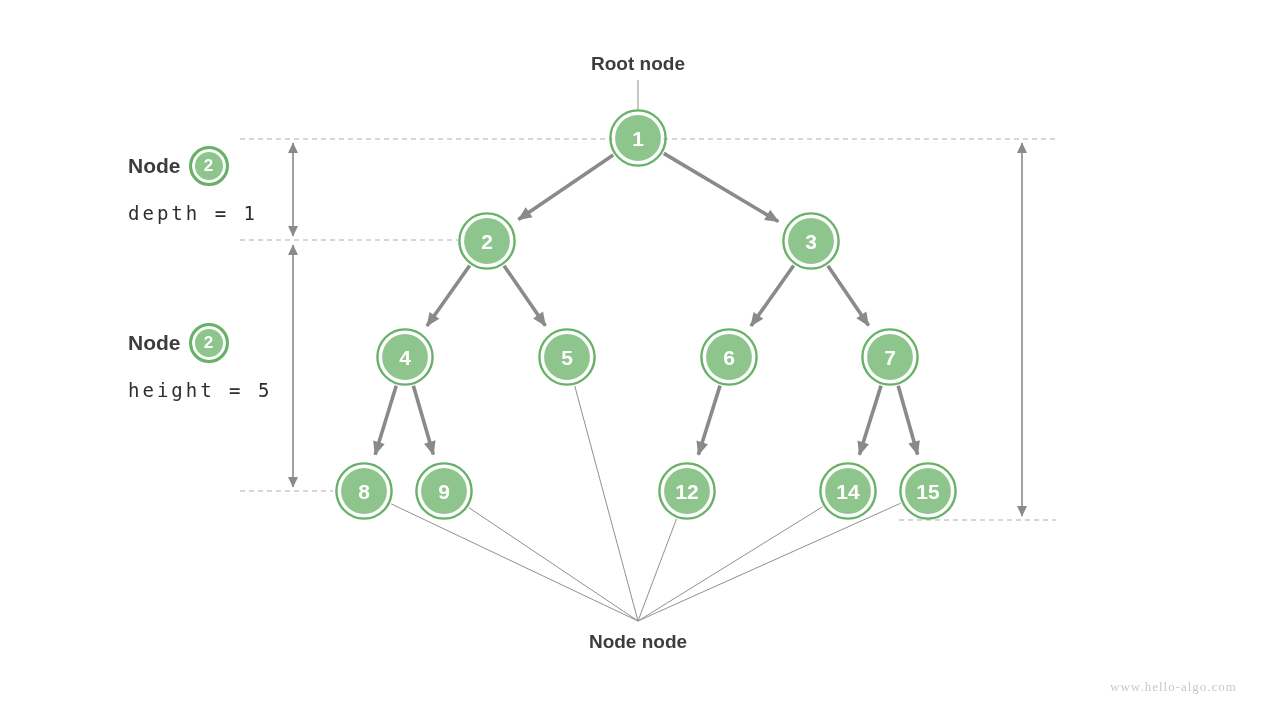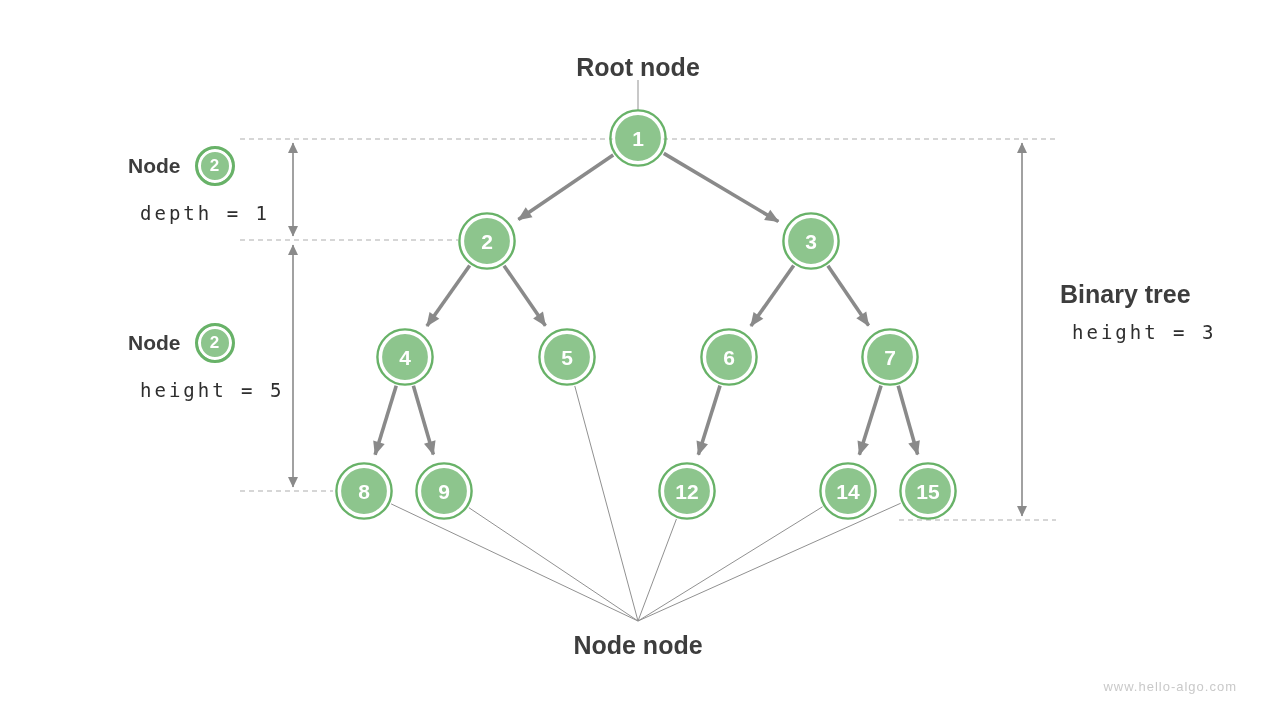--- a/index.html
+++ b/index.html
@@ -13,50 +13,49 @@
   }
   svg.diagram { position: absolute; left: 0; top: 0; }
   svg.diagram text {
     font-family: "Liberation Sans", sans-serif;
     font-weight: 600;
     fill: var(--node-text);
   }
   .h-label {
     position: absolute;
     font-weight: 700;
-    font-size: 25px;
+    font-size: 19px;
     color: var(--heading-text);
     white-space: nowrap;
   }
   .centered { transform: translateX(-50%); }
   .mono {
     font-family: "DejaVu Sans Mono", "Liberation Mono", monospace;
     font-size: 19px;
     letter-spacing: 3px;
     color: var(--mono-text);
     white-space: nowrap;
-    margin-left: 12px;
   }
   .anno { position: absolute; display: flex; flex-direction: column; gap: 16px; }
-  .anno-row { display: flex; align-items: center; gap: 14px; }
+  .anno-row { display: flex; align-items: center; gap: 8px; }
   .anno-title { font-weight: 700; font-size: 21px; color: var(--heading-text); }
   .badge {
     width: 34px; height: 34px;
     border-radius: 50%;
     background: var(--node-fill);
     border: 3px solid var(--node-ring);
     box-shadow: inset 0 0 0 3px #ffffff;
     color: #ffffff;
     font-size: 17px; font-weight: 700;
     display: flex; align-items: center; justify-content: center;
   }
   .side-anno { position: absolute; display: flex; flex-direction: column; gap: 12px; }
   .watermark {
     position: absolute;
-    font-family: Liberation Sans, sans-serif;
+    font-family: Liberation Serif, serif;
     font-size: 13px;
     letter-spacing: 1px;
     color: var(--watermark-text);
     white-space: nowrap;
   }
 </style>
 </head>
 <body>
 
 <div class="stage">
@@ -168,22 +167,18 @@
   </div>
 
   <div class="anno" style="left:128px; top:323px;">
     <div class="anno-row">
       <span class="anno-title">Node</span>
       <span class="badge">2</span>
     </div>
     <div class="mono">height = 5</div>
   </div>
 
-  <div class="side-anno" style="left:1060px; top:280px;">
-    <div class="h-label" style="position:static;">Binary tree</div>
-    <div class="mono">height = 3</div>
-  </div>
 
   <div class="h-label centered" style="left:638px; top:631px;">Node node</div>
 
   <div class="watermark" style="right:43px; top:679px;">www.hello-algo.com</div>
 
 </div>
 
 </body></html>

